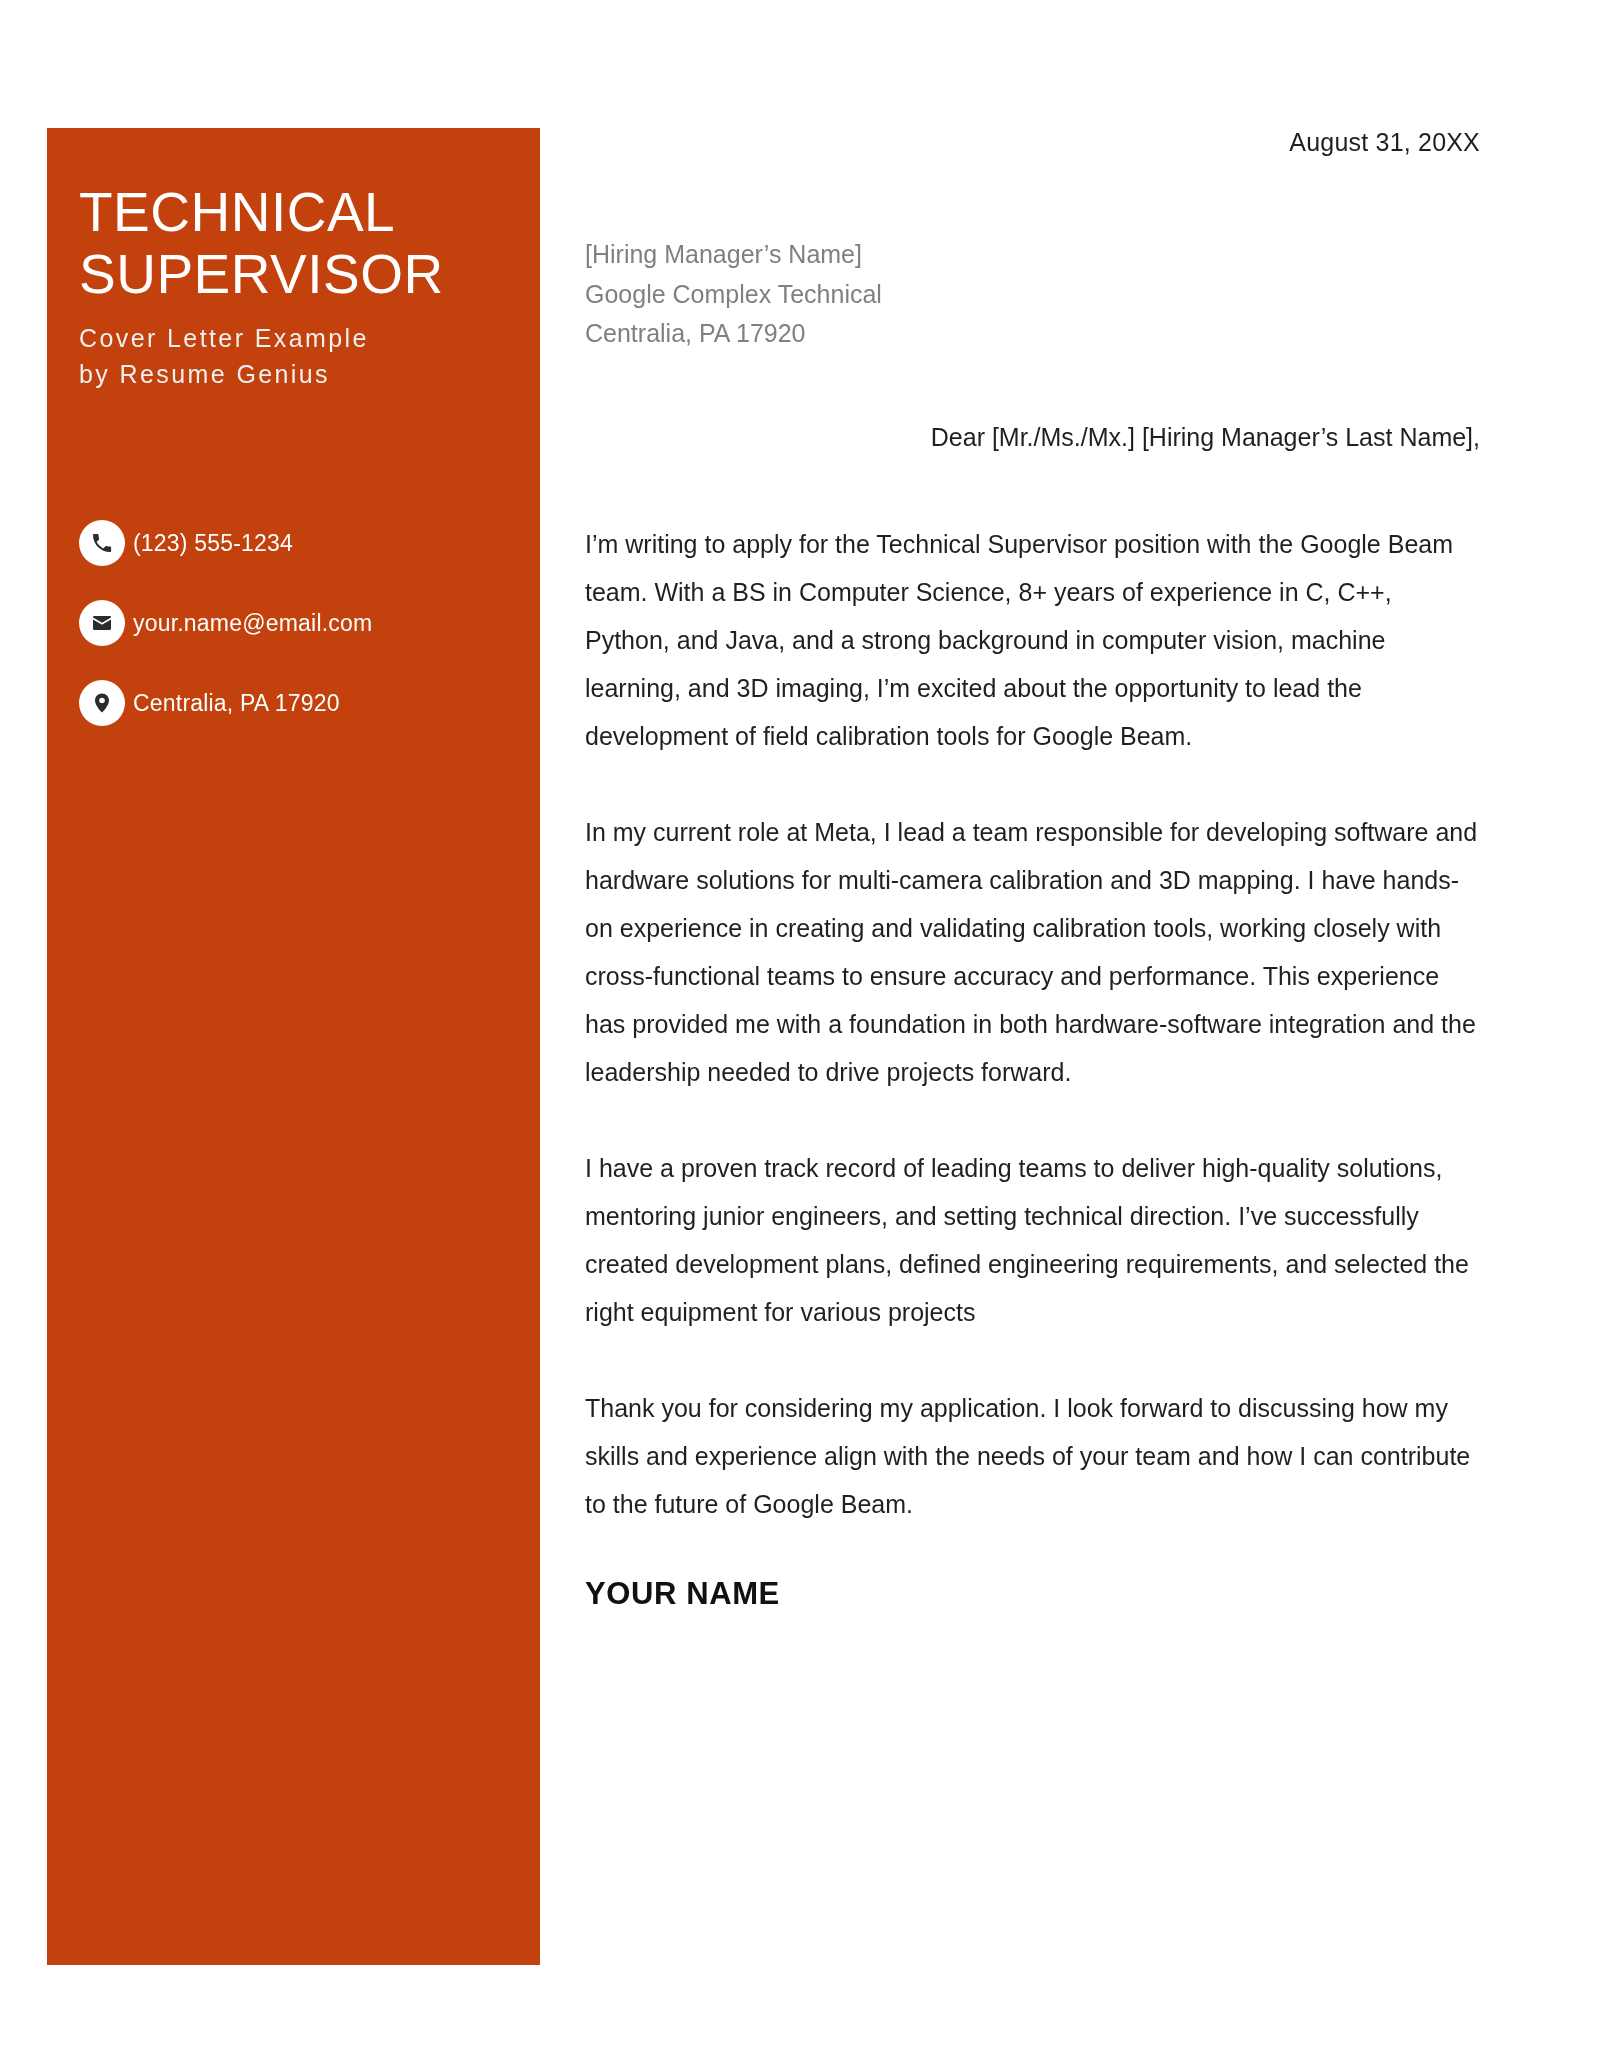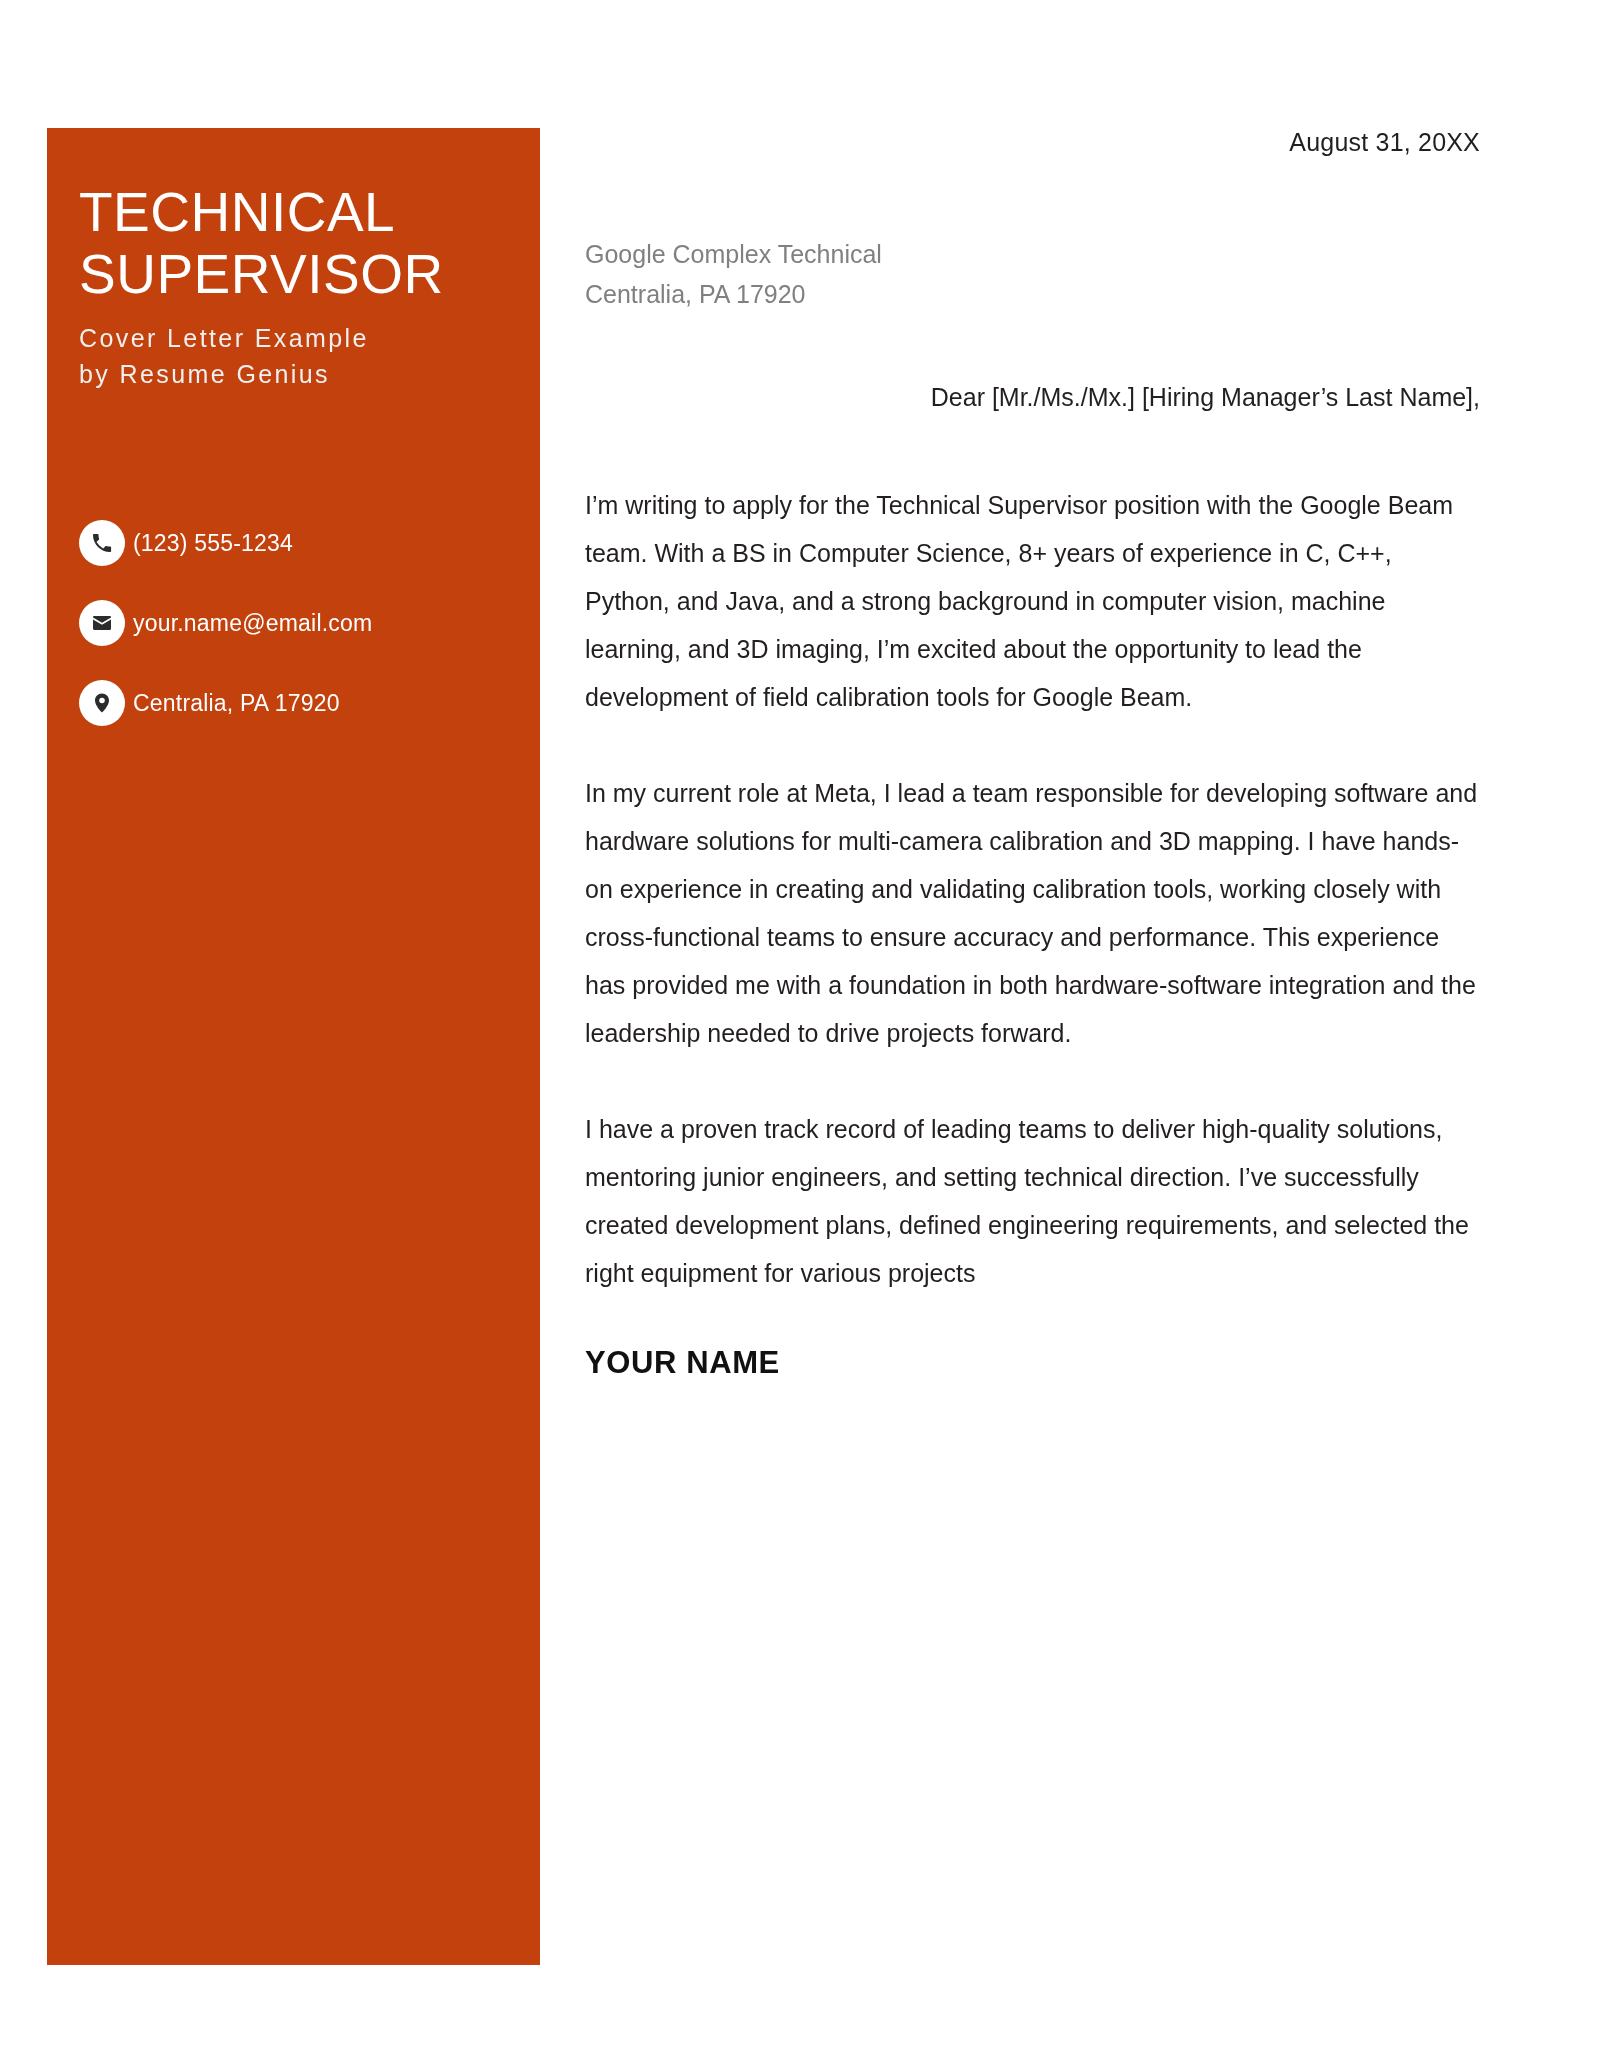--- a/index.html
+++ b/index.html
@@ -194,28 +194,30 @@
 
 
     </div>
   </div>
 
   <div class="letter">
 
     <div class="date">August 31, 20XX</div>
 
     <div class="recipient">
+      <div>[Hiring Manager’s Name]</div>
       <div>Google Complex Technical</div>
       <div>Centralia, PA 17920</div>
     </div>
 
     <div class="salutation">Dear [Mr./Ms./Mx.] [Hiring Manager’s Last Name],</div>
 
     <p class="para">I’m writing to apply for the Technical Supervisor position with the Google Beam team. With a BS in Computer Science, 8+ years of experience in C, C++, Python, and Java, and a strong background in computer vision, machine learning, and 3D imaging, I’m excited about the opportunity to lead the development of field calibration tools for Google Beam.</p>
     <p class="para">In my current role at Meta, I lead a team responsible for developing software and hardware solutions for multi-camera calibration and 3D mapping. I have hands-on experience in creating and validating calibration tools, working closely with cross-functional teams to ensure accuracy and performance. This experience has provided me with a foundation in both hardware-software integration and the leadership needed to drive projects forward.</p>
     <p class="para">I have a proven track record of leading teams to deliver high-quality solutions, mentoring junior engineers, and setting technical direction. I’ve successfully created development plans, defined engineering requirements, and selected the right equipment for various projects</p>
+    <p class="para">Thank you for considering my application. I look forward to discussing how my skills and experience align with the needs of your team and how I can contribute to the future of Google Beam.</p>
 
 
     <div class="signature">YOUR NAME</div>
 
   </div>
 
 </div>
 
 </body></html>

